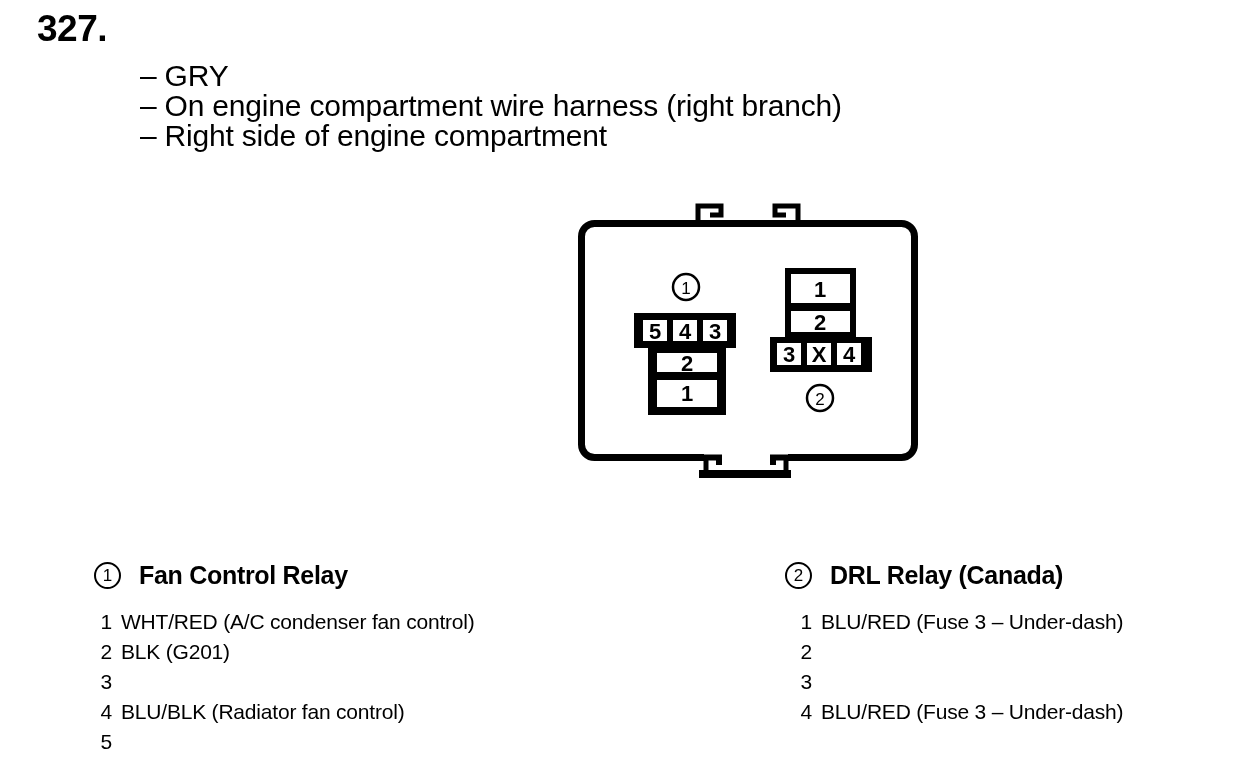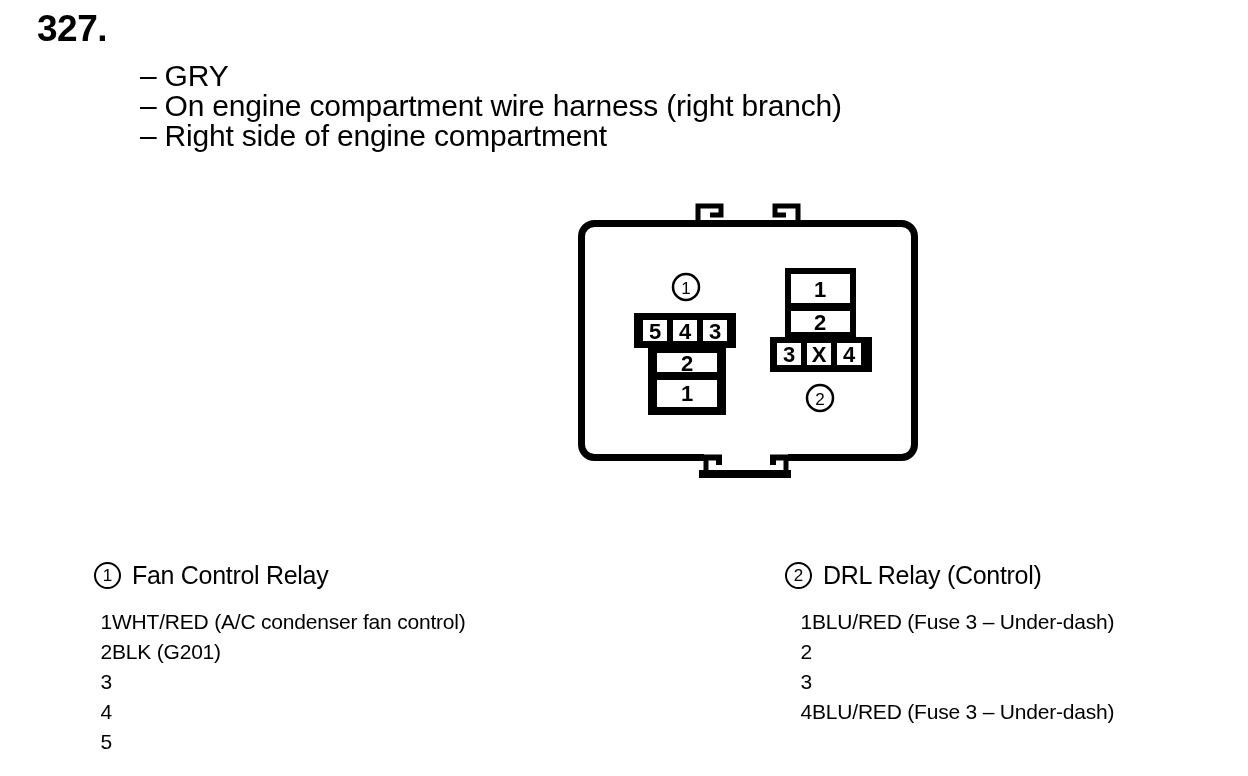--- a/index.html
+++ b/index.html
@@ -20,27 +20,27 @@
   
   .legend{position:absolute;}
   .legend-1{left:94px;top:561px;}
   .legend-2{left:785px;top:561px;}
   .legend-header{display:flex;align-items:center;}
   .callout-circle{
     width:27px;height:27px;box-sizing:border-box;border:2.5px solid #000;border-radius:50%;
     display:flex;align-items:center;justify-content:center;
     font-size:17px;font-weight:normal;flex:none;
   }
-  .legend-title{font-size:25px;font-weight:normal;letter-spacing:-0.3px;margin-left:11px;white-space:nowrap;}
+  .legend-title{font-size:25px;font-weight:bold;letter-spacing:-0.3px;margin-left:18px;white-space:nowrap;}
   .pin-list{margin-top:17px;font-size:21px;line-height:30px;letter-spacing:-0.2px;}
   .legend-1 .pin-list{margin-left:4px;}
   .legend-2 .pin-list{margin-left:13px;}
   .pin-row{display:flex;}
   .pin-num{width:14px;text-align:right;flex:none;}
-  .pin-desc{margin-left:0;white-space:nowrap;}
+  .pin-desc{margin-left:9px;white-space:nowrap;}
   
   .cell-digit{font-family:"Liberation Sans", sans-serif;font-size:22px;font-weight:bold;}
   .callout-digit{font-family:"Liberation Sans", sans-serif;font-size:17px;}
 </style>
 </head>
 <body>
 
 <div class="title-row">
   <div class="title-num">327.</div>
 </div>
@@ -114,31 +114,32 @@
     </div>
     <div class="pin-row">
       <span class="pin-num">2</span>
       <span class="pin-desc">BLK (G201)</span>
     </div>
     <div class="pin-row">
       <span class="pin-num">3</span>
     </div>
     <div class="pin-row">
       <span class="pin-num">4</span>
+      <span class="pin-desc">BLU/BLK (Radiator fan control)</span>
     </div>
     <div class="pin-row">
       <span class="pin-num">5</span>
     </div>
   </div>
 </div>
 
 <div class="legend legend-2">
   <div class="legend-header">
     <div class="callout-circle">2</div>
-    <div class="legend-title">DRL Relay (Control)</div>
+    <div class="legend-title">DRL Relay (Canada)</div>
   </div>
   <div class="pin-list">
     <div class="pin-row">
       <span class="pin-num">1</span>
       <span class="pin-desc">BLU/RED (Fuse 3 – Under-dash)</span>
     </div>
     <div class="pin-row">
       <span class="pin-num">2</span>
     </div>
     <div class="pin-row">

